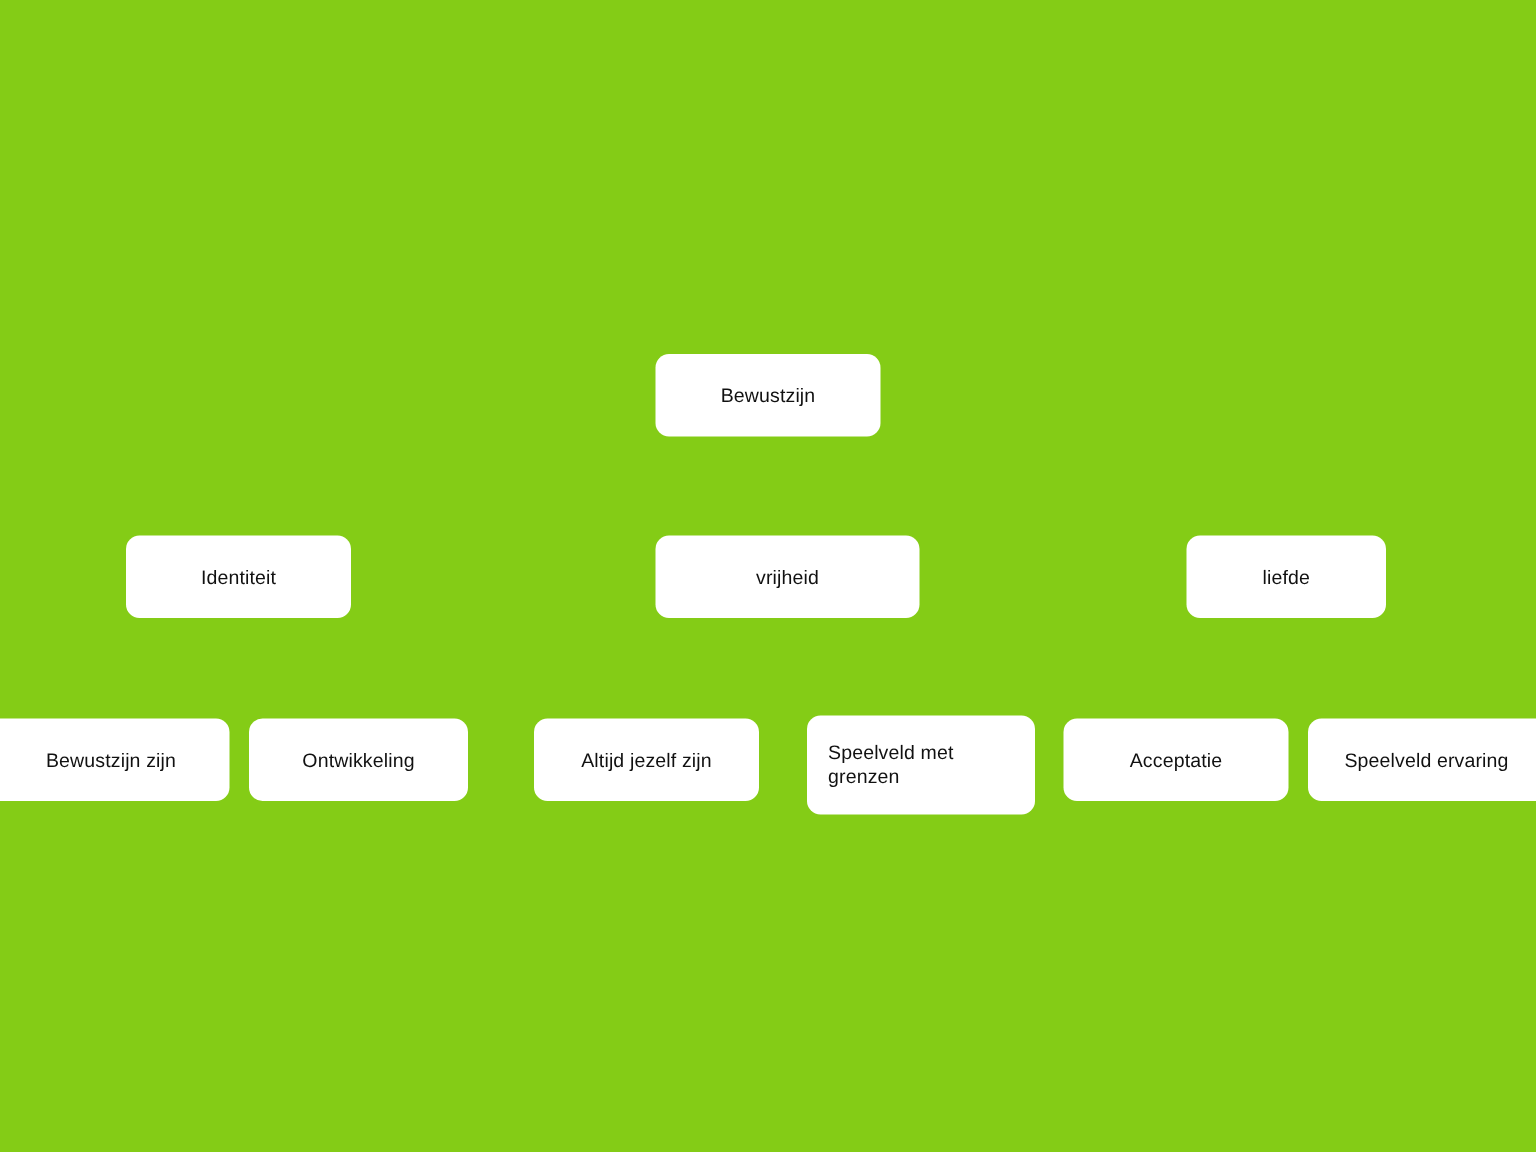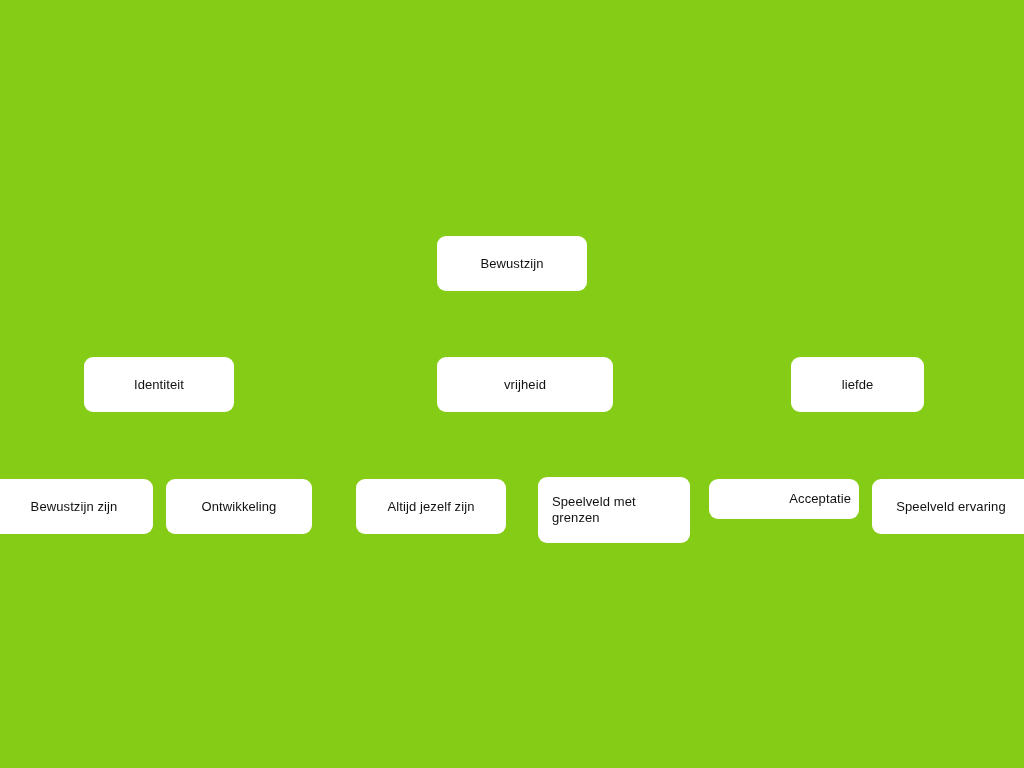--- a/index.html
+++ b/index.html
@@ -87,21 +87,21 @@
 
   <div class="node center" style="left:356px; top:479px; width:150px; height:55px;">
     <span class="node-label">Altijd jezelf zijn</span>
   </div>
 
   <div class="node leftalign" style="left:538px; top:477px; width:152px; height:66px;">
     <span class="node-label">Speelveld met
 grenzen</span>
   </div>
 
-  <div class="node center" style="left:709px; top:479px; width:150px; height:40px;justify-content:flex-end;">
+  <div class="node center" style="left:709px; top:479px; width:150px; height:55px;">
     <span class="node-label">Acceptatie</span>
   </div>
 
   <div class="node center clip-right" style="left:872px; top:479px; width:158px; height:55px;">
     <span class="node-label">Speelveld ervaring</span>
   </div>
 
 </div>
 
 </body></html>

